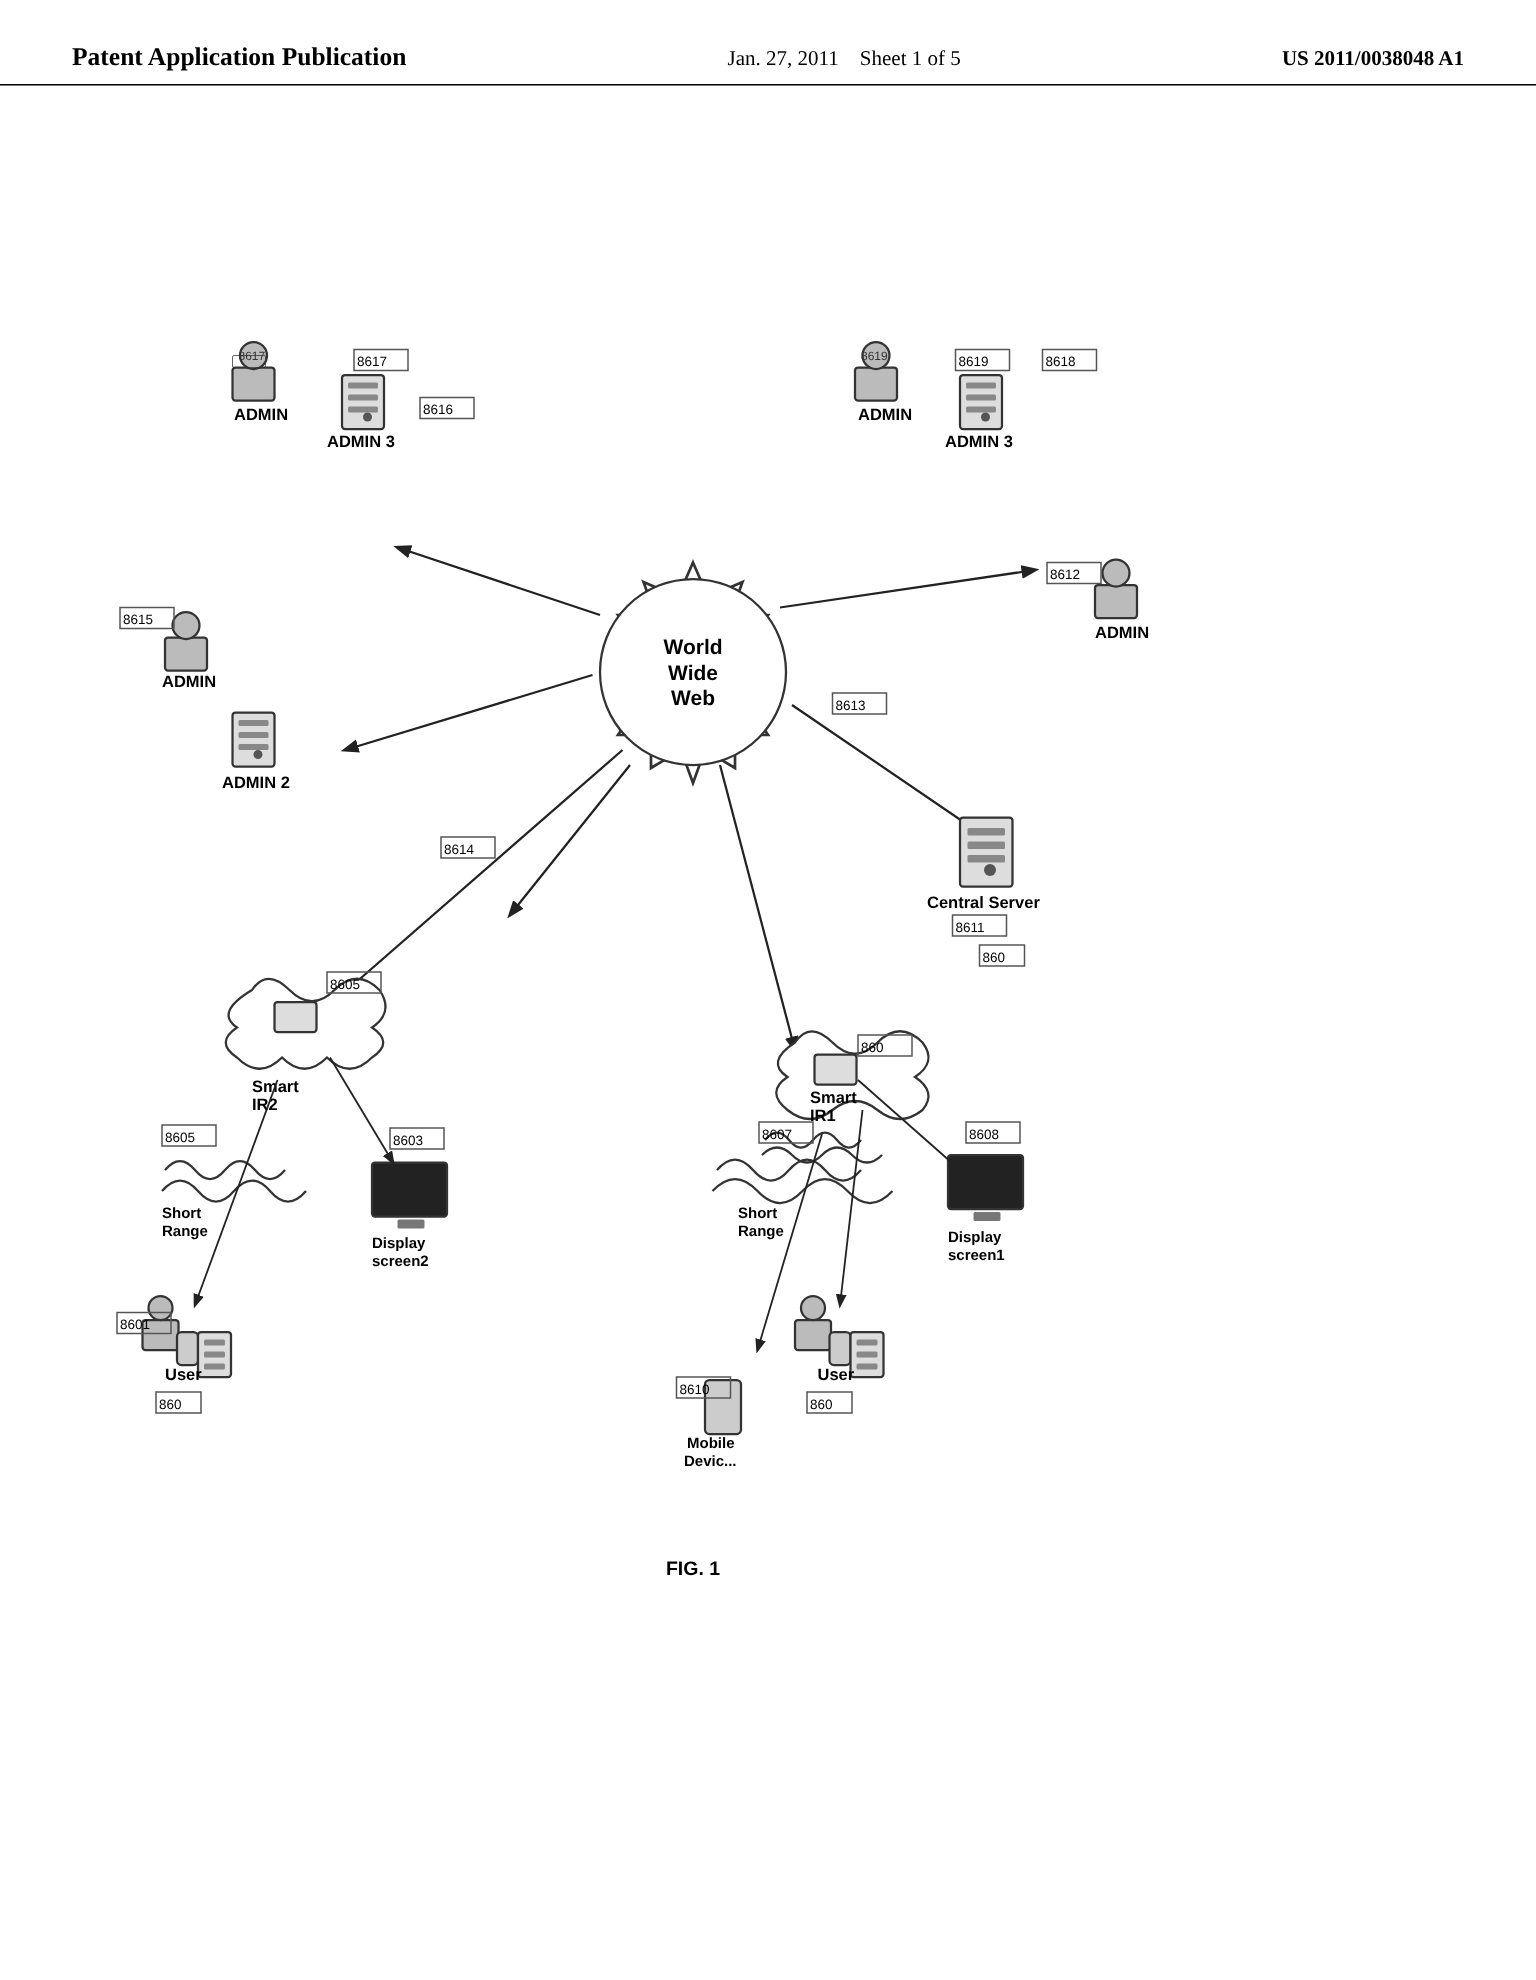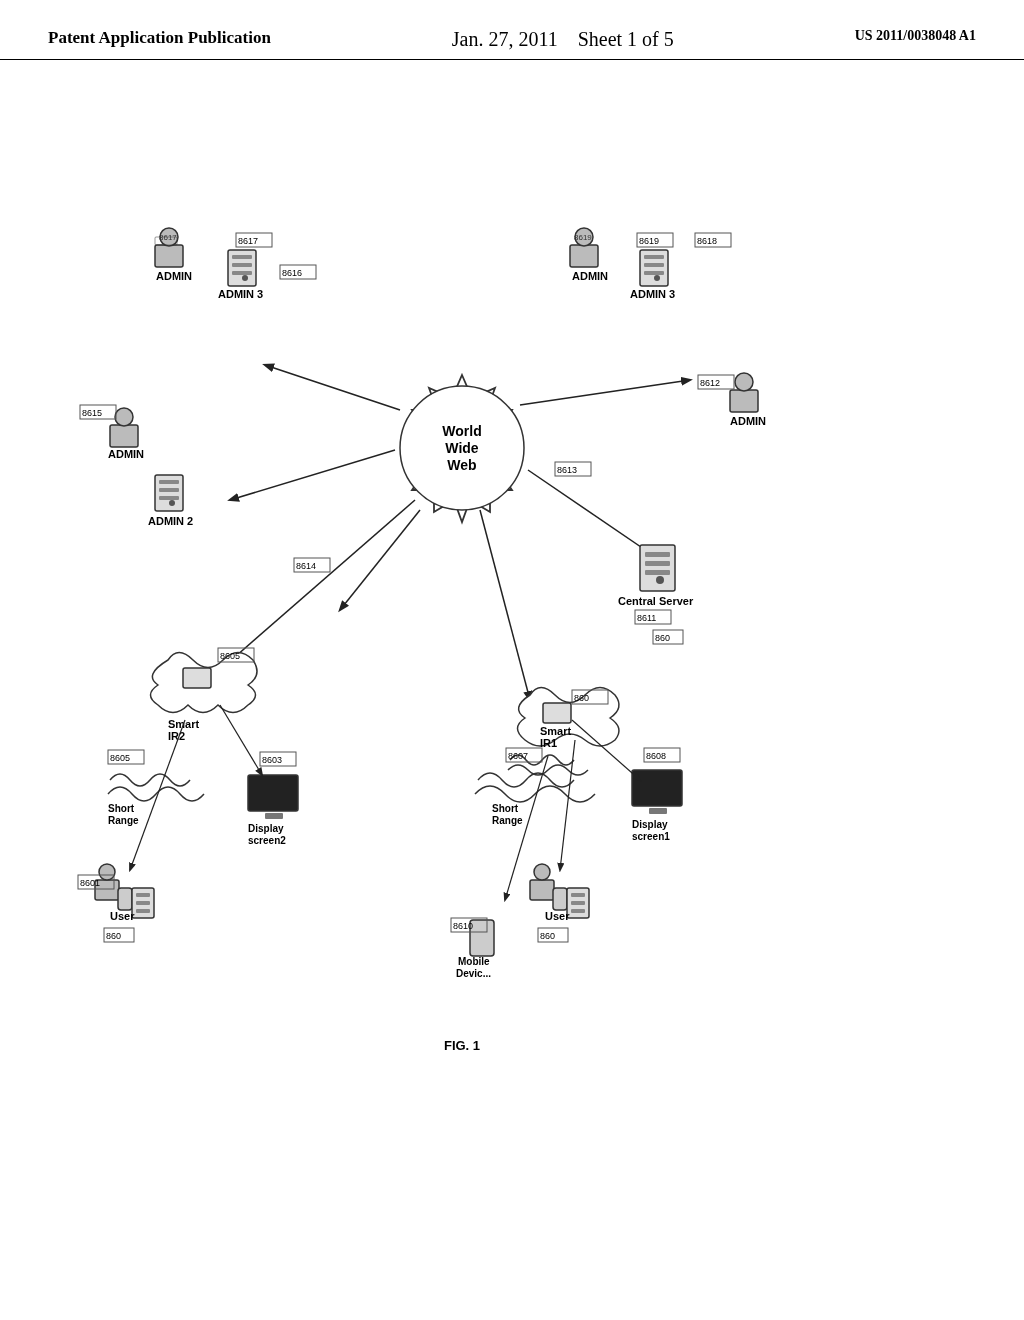--- a/index.html
+++ b/index.html
@@ -7,32 +7,32 @@
       width: 1024px;
       height: 1320px;
       background: #fff;
       font-family: 'Times New Roman', Times, serif;
       position: relative;
       overflow: hidden;
     }
     .page-header {
       display: flex;
       justify-content: space-between;
-      align-items: flex-start;
+      align-items: flex-end;
       padding: 28px 48px 0 48px;
       border-bottom: 1px solid #000;
       padding-bottom: 8px;
       gap: 20px;
     }
     .header-left {
       font-size: 17px;
       font-weight: bold;
     }
     .header-center {
-      font-size: 20px;
+      font-size: 14px;
       text-align: center;
     }
     .header-right {
       font-size: 14px;
       font-weight: bold;
     }
     
     .diagram-svg {
       position: absolute;
       top: 0;

